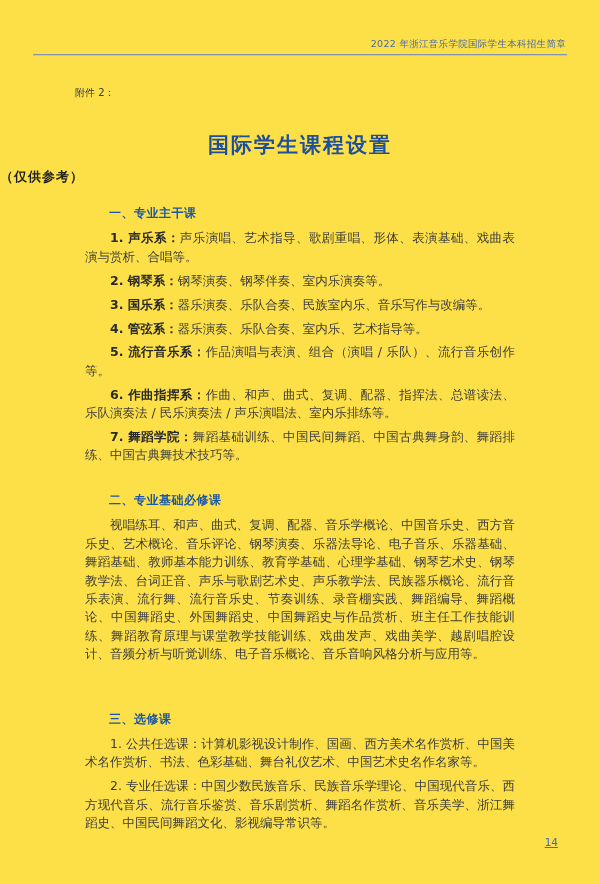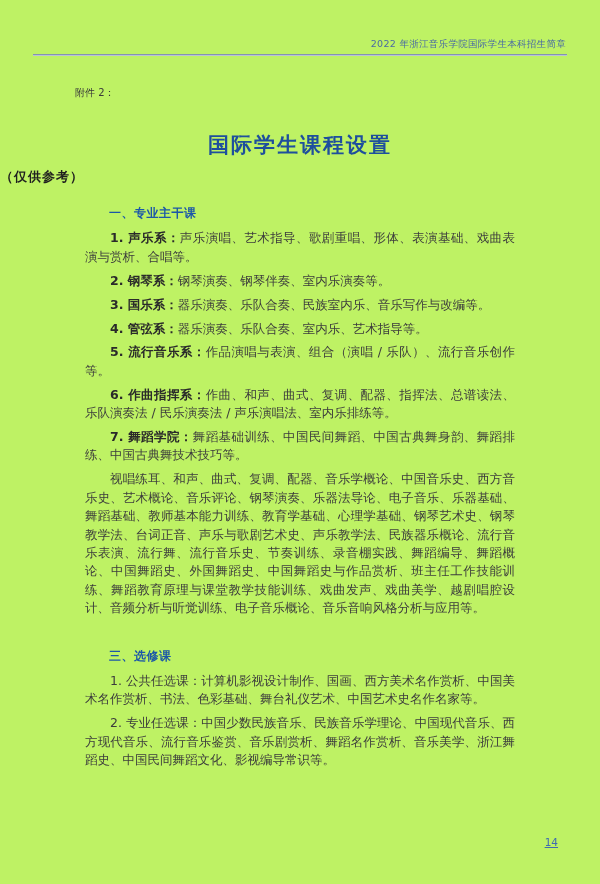--- a/index.html
+++ b/index.html
@@ -4,21 +4,21 @@
 <style>
   * { margin: 0; padding: 0; box-sizing: border-box; }
   html, body { background: #e8e8e8; }
   body { font-family: "DejaVu Sans", "Liberation Sans", sans-serif; }
 
   .page {
     position: relative;
     width: 600px;
     height: 884px;
     margin: 0 auto;
-    background: #bef264;
+    background: #fde047;
     overflow: hidden;
   }
 
   .doc-header {
     position: absolute;
     top: 38px;
     right: 34px;
     font-size: 9.5px;
     color: #4a6ba3;
     letter-spacing: 0.3px;
@@ -79,21 +79,21 @@
 
   .section-heading {
     font-size: 12px;
     font-weight: bold;
     color: #1b57a8;
     text-indent: 2em;
     margin-bottom: 7px;
     letter-spacing: 0.5px;
   }
   .section-heading.gap-md { margin-top: 26px; }
-  .section-heading.gap-lg { margin-top: 29px; }
+  .section-heading.gap-lg { margin-top: 46px; }
 
   .para {
     text-indent: 2em;
     margin-bottom: 5.5px;
   }
   .para:last-child { margin-bottom: 0; }
 
   .label-bold { font-weight: bold; color: #2a2a2a; }
 
   .page-number {
@@ -122,20 +122,21 @@
 
     <div class="section-heading">一、专业主干课</div>
     <p class="para"><span class="label-bold">1. 声乐系：</span><span>声乐演唱、艺术指导、歌剧重唱、形体、表演基础、戏曲表演与赏析、合唱等。</span></p>
     <p class="para"><span class="label-bold">2. 钢琴系：</span><span>钢琴演奏、钢琴伴奏、室内乐演奏等。</span></p>
     <p class="para"><span class="label-bold">3. 国乐系：</span><span>器乐演奏、乐队合奏、民族室内乐、音乐写作与改编等。</span></p>
     <p class="para"><span class="label-bold">4. 管弦系：</span><span>器乐演奏、乐队合奏、室内乐、艺术指导等。</span></p>
     <p class="para"><span class="label-bold">5. 流行音乐系：</span><span>作品演唱与表演、组合（演唱 / 乐队）、流行音乐创作等。</span></p>
     <p class="para"><span class="label-bold">6. 作曲指挥系：</span><span>作曲、和声、曲式、复调、配器、指挥法、总谱读法、乐队演奏法 / 民乐演奏法 / 声乐演唱法、室内乐排练等。</span></p>
     <p class="para"><span class="label-bold">7. 舞蹈学院：</span><span>舞蹈基础训练、中国民间舞蹈、中国古典舞身韵、舞蹈排练、中国古典舞技术技巧等。</span></p>
 
+    <div class="section-heading gap-md">二、专业基础必修课</div>
     <p class="para">视唱练耳、和声、曲式、复调、配器、音乐学概论、中国音乐史、西方音乐史、艺术概论、音乐评论、钢琴演奏、乐器法导论、电子音乐、乐器基础、舞蹈基础、教师基本能力训练、教育学基础、心理学基础、钢琴艺术史、钢琴教学法、台词正音、声乐与歌剧艺术史、声乐教学法、民族器乐概论、流行音乐表演、流行舞、流行音乐史、节奏训练、录音棚实践、舞蹈编导、舞蹈概论、中国舞蹈史、外国舞蹈史、中国舞蹈史与作品赏析、班主任工作技能训练、舞蹈教育原理与课堂教学技能训练、戏曲发声、戏曲美学、越剧唱腔设计、音频分析与听觉训练、电子音乐概论、音乐音响风格分析与应用等。</p>
 
     <div class="section-heading gap-lg">三、选修课</div>
     <p class="para"><span>1. 公共任选课：</span><span>计算机影视设计制作、国画、西方美术名作赏析、中国美术名作赏析、书法、色彩基础、舞台礼仪艺术、中国艺术史名作名家等。</span></p>
     <p class="para"><span>2. 专业任选课：</span><span>中国少数民族音乐、民族音乐学理论、中国现代音乐、西方现代音乐、流行音乐鉴赏、音乐剧赏析、舞蹈名作赏析、音乐美学、浙江舞蹈史、中国民间舞蹈文化、影视编导常识等。</span></p>
 
   </div>
 
   <div class="page-number">14</div>
 

